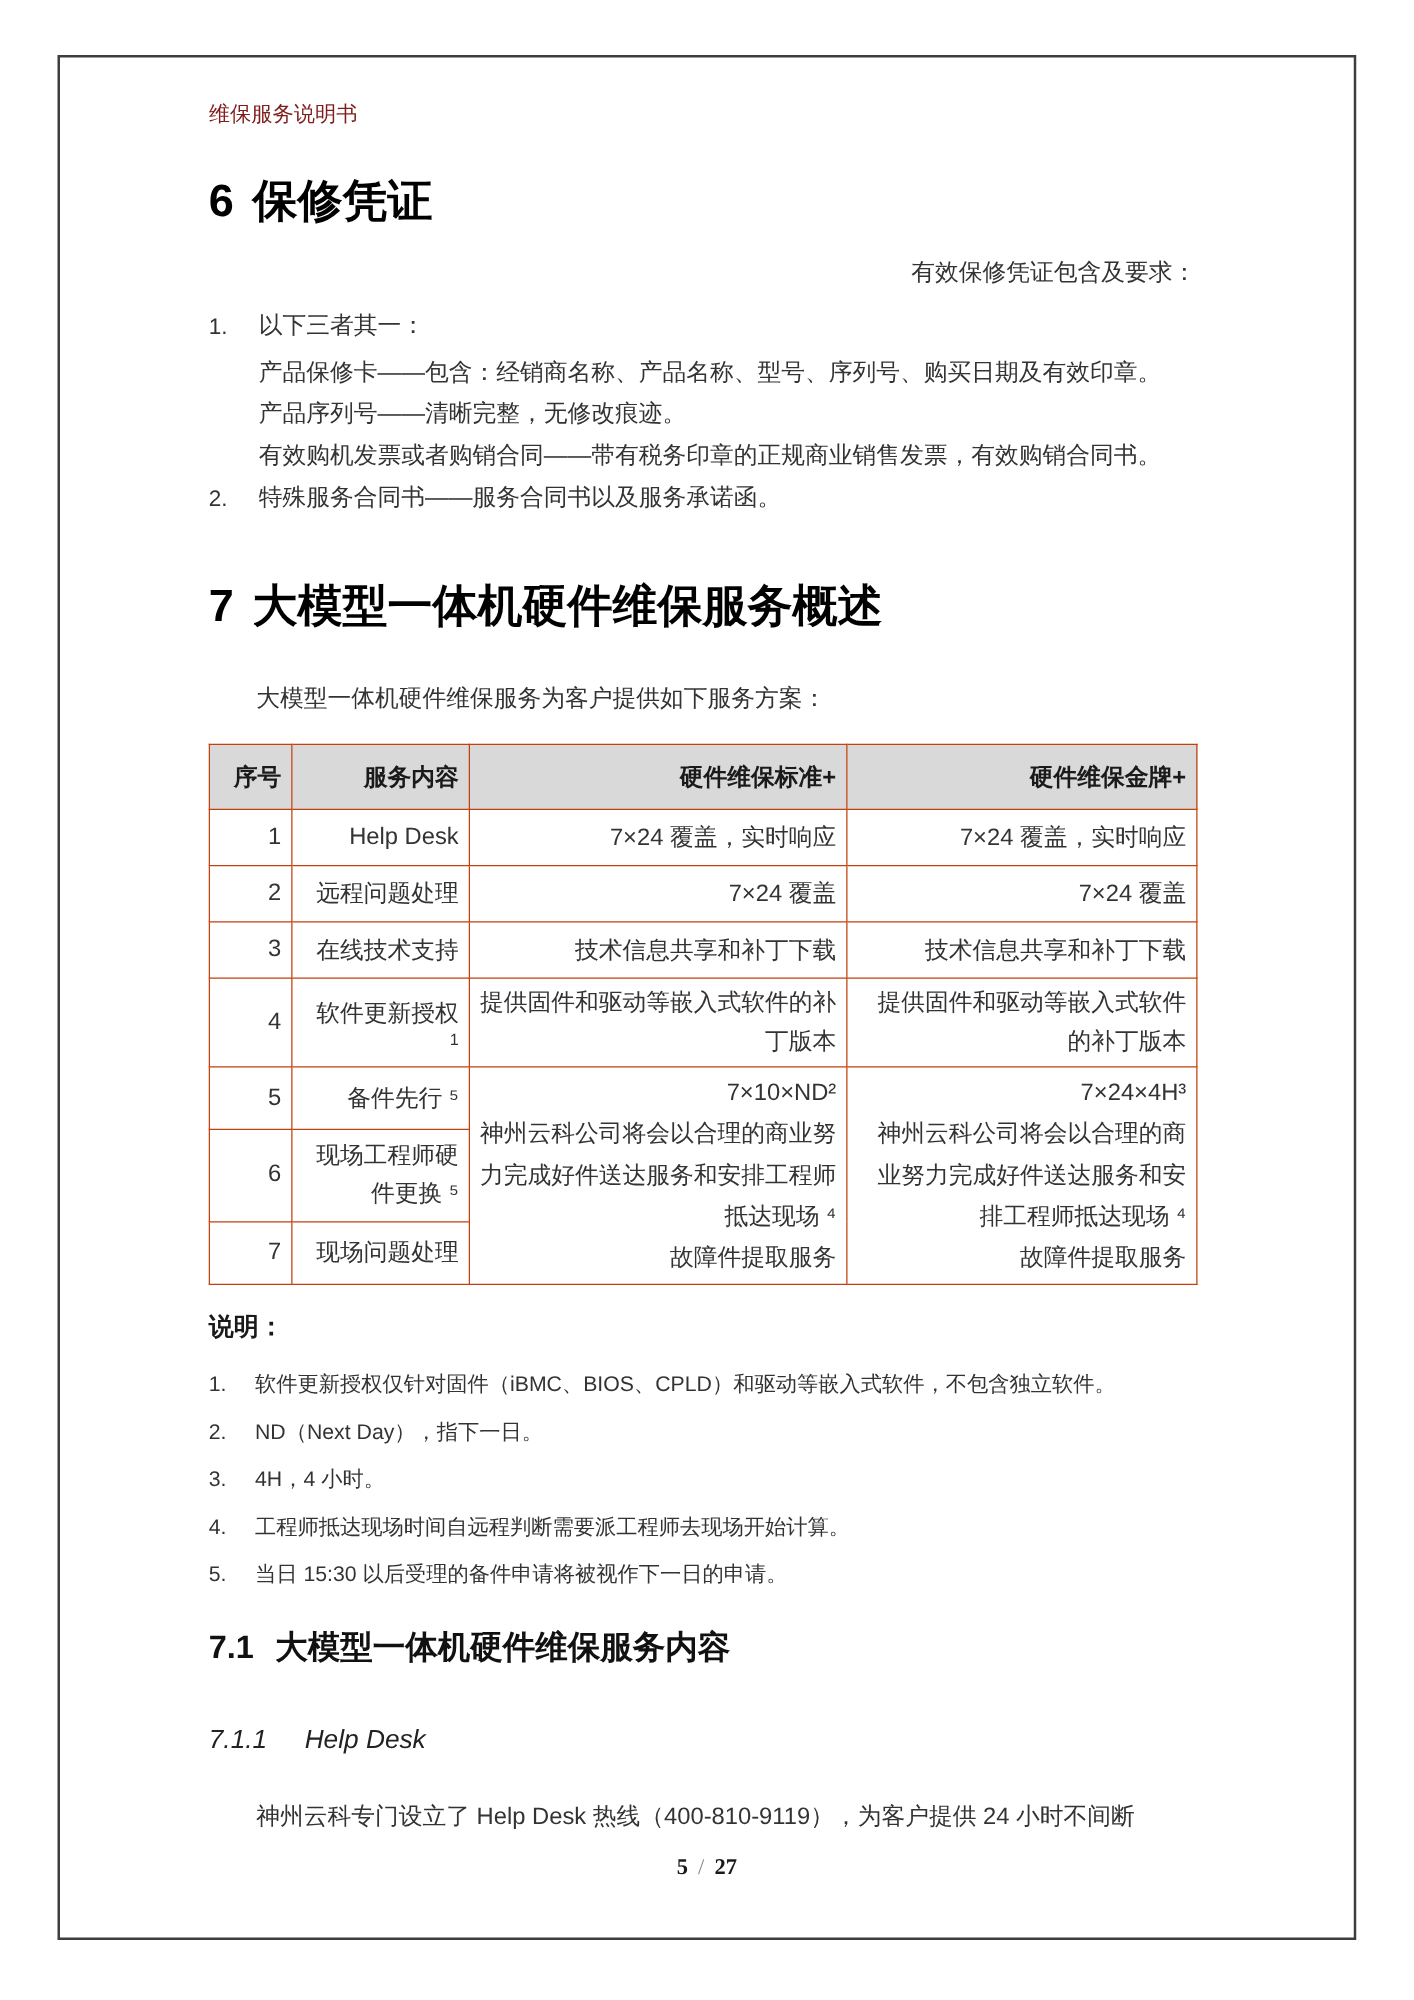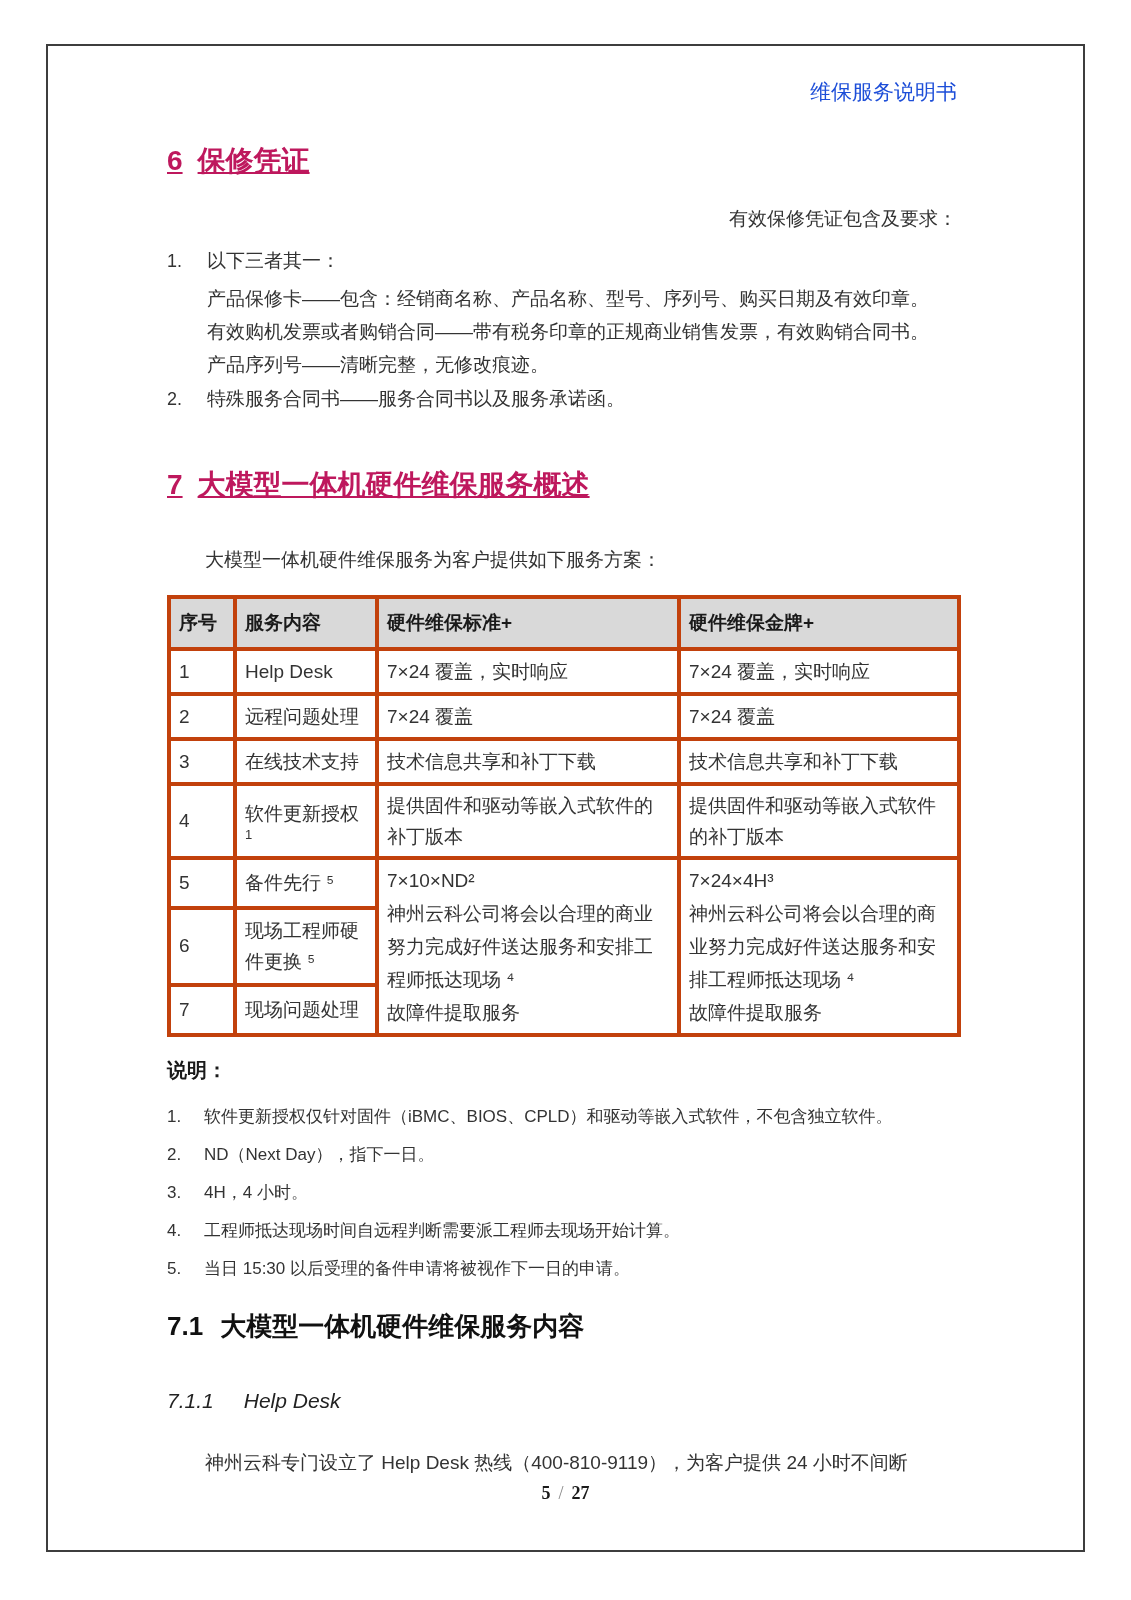--- a/index.html
+++ b/index.html
@@ -8,25 +8,25 @@
     position:relative; width:1131px; height:1600px; background:#fff;
     font-family:"Liberation Sans", sans-serif; color:#333; overflow:hidden;
   }
   .frame {
     position:absolute; left:46px; top:44px; width:1039px; height:1508px;
     border:2px solid #3d3d3d; pointer-events:none;
   }
   .content { position:absolute; left:167px; top:82px; width:790px; }
 
   .doc-header {
-    text-align:right; font-family:"Liberation Serif", serif;
-    font-size:21px; color:#1d4ed8; height:20px; line-height:20px;
-  }
-
-  .h1 { margin-top:42px; font-size:28px; font-weight:bold; color:#be185d; line-height:34px;text-decoration:underline; }
+    text-align:left; font-family:"Liberation Serif", serif;
+    font-size:17px; color:#7f1d1d; height:20px; line-height:20px;
+  }
+
+  .h1 { margin-top:42px; font-size:36px; font-weight:bold; color:#000000; line-height:34px; }
   .h1 .hnum { margin-right:15px; font-weight:bold; }
   .h2 { margin-top:28px; font-size:26px; font-weight:bold; color:#111; line-height:32px; }
   .h2 .hnum { margin-right:17px; }
   .h3 { margin-top:46px; font-size:21px; font-weight:400; color:#222; line-height:26px;font-style:italic; }
   .h3 .hnum { margin-right:30px; }
 
   .body-text { font-size:19px; color:#333; line-height:26px; }
   .intro6 { margin-top:28px;text-align:right; }
   .indent2 { text-indent:2em; }
 
@@ -35,21 +35,21 @@
   .li-sub { margin-left:40px; margin-top:8px; line-height:33px; font-size:19px; color:#333; }
   .li2 { margin-top:5px; }
 
   .h1-s7 { margin-top:56px; }
   .intro7 { margin-top:45px; }
 
   table.svc {
     margin-top:22px; width:790px; border-collapse:collapse; table-layout:fixed;
     font-size:19px; color:#333;
   }
-  table.svc th, table.svc td { border:4px solid #c2410c; vertical-align:middle; text-align:left; padding:4px 8px; }
+  table.svc th, table.svc td { border:1px solid #c2410c; vertical-align:middle; text-align:right; padding:4px 8px; }
   table.svc th { background:#d9d9d9; font-weight:bold; color:#1a1a1a; height:52px; font-size:19px; }
   td.c-no { text-align:left; padding-left:12px; }
   tr.r-std { height:45px; }
   tr.r-tall { height:64px; }
   .two-line { line-height:31px; }
   .sup-line { font-size:13px; line-height:15px; }
   .merged { line-height:33px; padding:6px 8px;margin-left:28px; }
 
   .notes-title { margin-top:20px; font-size:20px; font-weight:bold; color:#1a1a1a; }
   .note { display:flex; margin-top:12px; font-size:17px; color:#333; line-height:26px; }
@@ -81,22 +81,22 @@
 
     <div class="body-text intro6">有效保修凭证包含及要求：</div>
 
     <div class="li body-text">
       <span class="li-num">1.</span>
       <span>以下三者其一：</span>
     </div>
 
     <div class="li-sub">
       <div>产品保修卡——包含：经销商名称、产品名称、型号、序列号、购买日期及有效印章。</div>
+      <div>产品序列号——清晰完整，无修改痕迹。</div>
       <div>有效购机发票或者购销合同——带有税务印章的正规商业销售发票，有效购销合同书。</div>
-      <div>产品序列号——清晰完整，无修改痕迹。</div>
     </div>
 
     <div class="li li2 body-text">
       <span class="li-num">2.</span>
       <span>特殊服务合同书——服务合同书以及服务承诺函。</span>
     </div>
 
     <div class="h1 h1-s7">
       <span class="hnum">7</span><span>大模型一体机硬件维保服务概述</span>
     </div>

